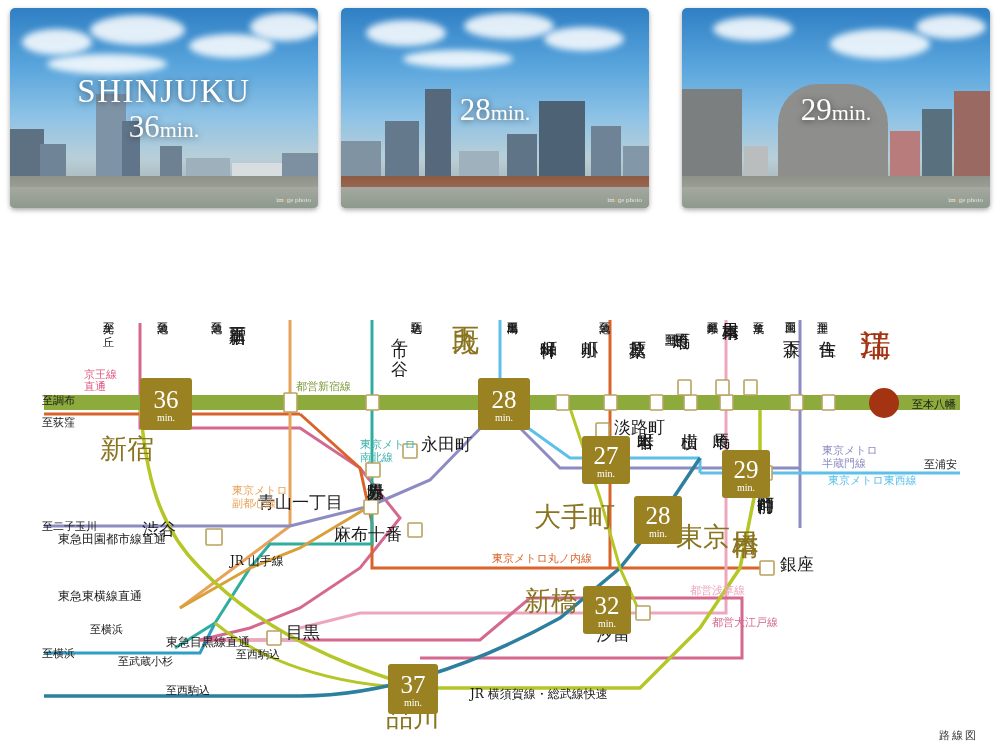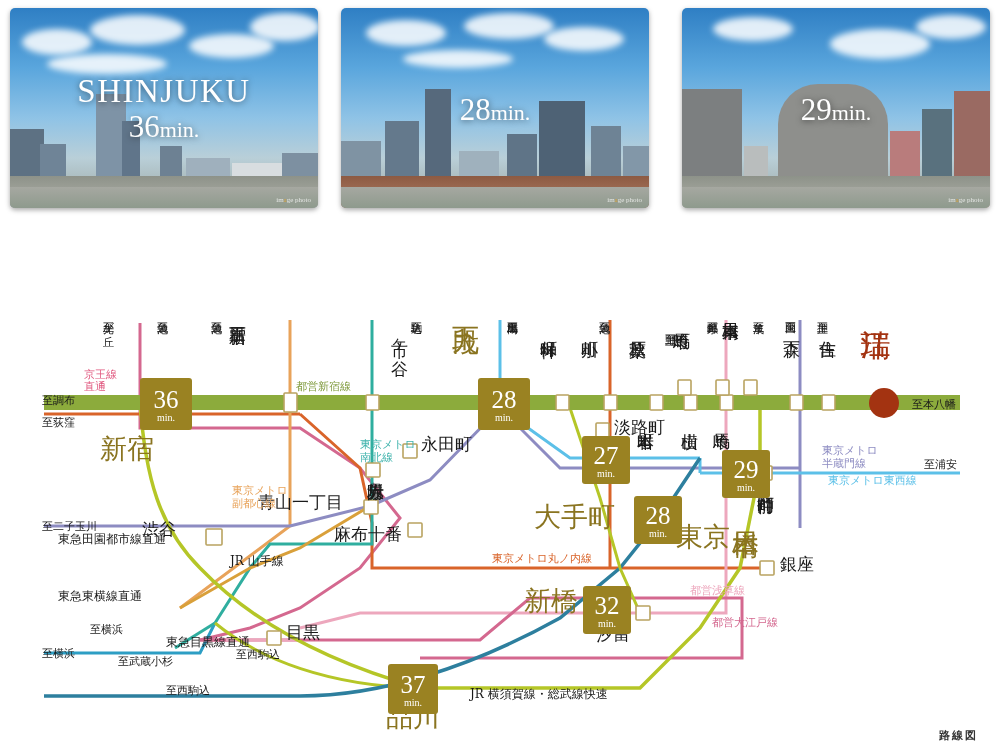--- a/index.html
+++ b/index.html
@@ -37,21 +37,21 @@
   .card-time { font-size:31px; margin-top:3px; line-height:1; }
   .card-time .u { font-size:22px; }
   .credit { position:absolute; right:7px; bottom:4px; font-size:7px;
             color:rgba(255,255,255,.75); font-family:"Liberation Serif",serif;margin-left:12px; }
   .credit .dot { color:#d4a13a; }
 
   
   .map { position:absolute; left:0; top:268px; width:1000px; height:485px; }
   .map svg { display:block; }
   .cap { position:absolute; right:22px; bottom:10px; font-size:11px; color:#333;
-         letter-spacing:2px; font-family:"DejaVu Sans", sans-serif;font-weight:bold; }
+         letter-spacing:2px; font-family:"DejaVu Sans", sans-serif; }
 </style>
 </head>
 <body>
 
 <div class="cards">
 
   <div class="card c0">
     <div class="sky">
       <div class="clouds">
         <i style="left:4%;top:18%;width:70px;height:26px"></i>

